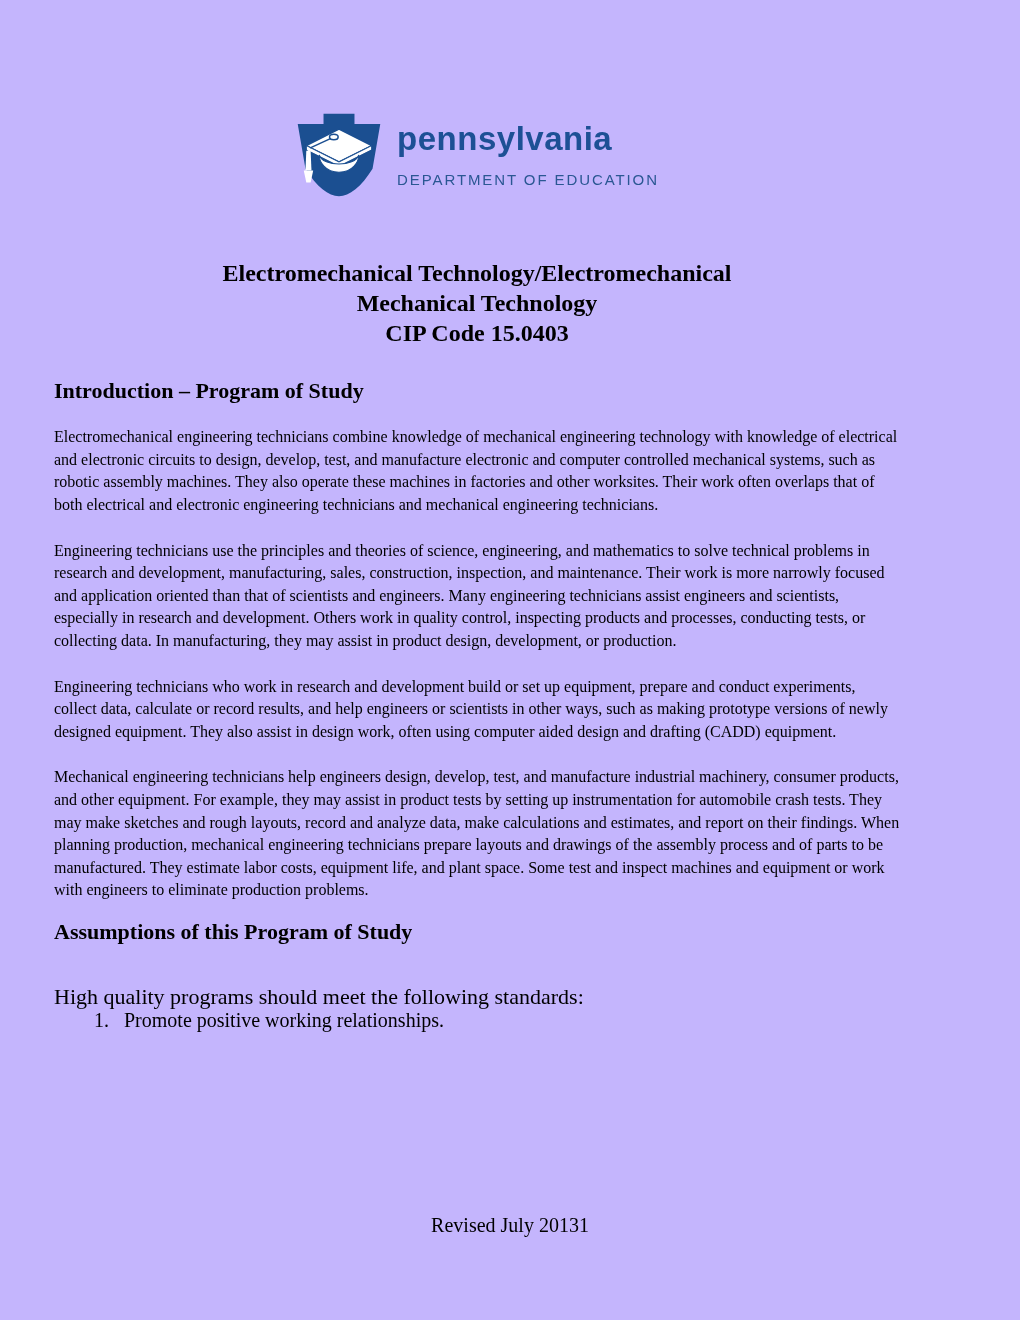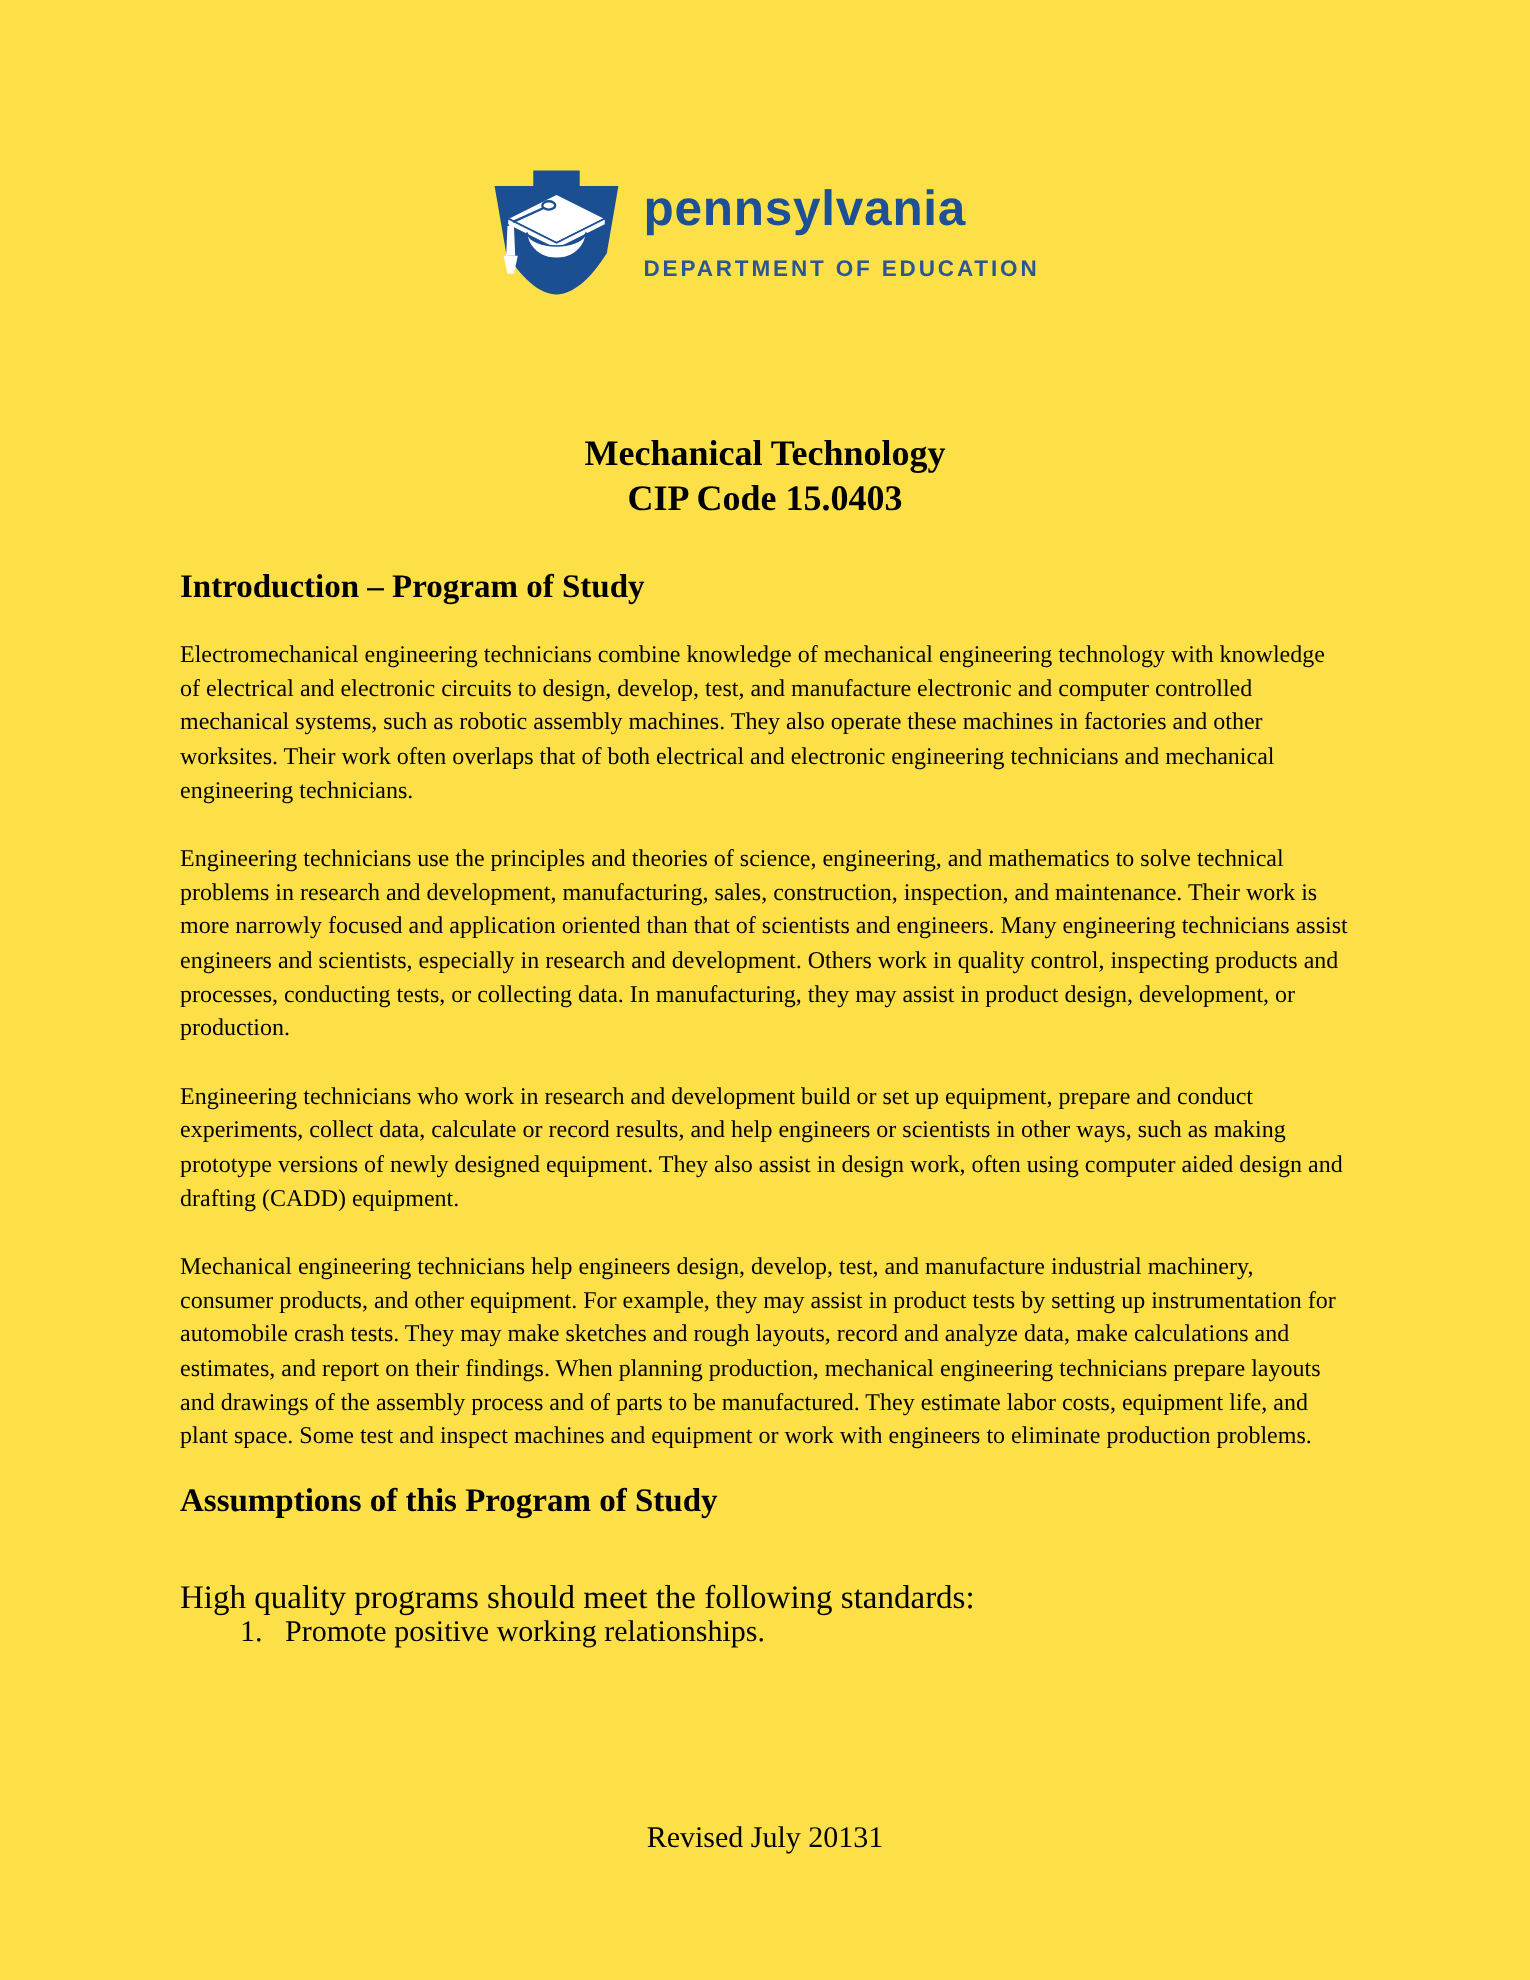--- a/index.html
+++ b/index.html
@@ -9,43 +9,43 @@
     height: 1320px;
     font-family: "Liberation Serif", "DejaVu Serif", serif;
     color: #000000;
     position: relative;
     overflow: hidden;
   }
   .page {
     position: relative;
     width: 1020px;
     height: 1320px;
-    background: #fde047;
-    padding: 112px 120px 0 120px;
+    background: #c4b5fd;
+    padding: 112px 120px 0 54px;
   }
   
   .logo {
     display: flex;
     align-items: center;
     justify-content: center;
     gap: 14px;
     width: 100%;
   }
   .logo-text { display: flex; flex-direction: column; justify-content: center; }
   .logo-brand {
     font-family: "Liberation Sans", "DejaVu Sans", sans-serif;
     font-weight: 700;
     font-size: 33px;
     line-height: 1.0;
     letter-spacing: 0.5px;
     color: #1d5095;
   }
   .logo-dept {
     font-family: "Liberation Sans", "DejaVu Sans", sans-serif;
-    font-weight: 700;
+    font-weight: 400;
     font-size: 15px;
     letter-spacing: 1.9px;
     margin-top: 16px;
     color: #2a5793;
   }
   
   .doc-title {
     margin-top: 60px;
     text-align: center;
     font-weight: 700;
@@ -114,21 +114,21 @@
       <path d="M12 45 L17 45 L18 68 L11 68 Z" fill="#ffffff"></path>
       <path d="M9 68 L20 68 L17 82 L12 82 Z" fill="#ffffff"></path>
     </svg>
     <div class="logo-text">
       <div class="logo-brand">pennsylvania</div>
       <div class="logo-dept">DEPARTMENT OF EDUCATION</div>
     </div>
   </div>
 
   <h1 class="doc-title">
-    <br>
+    <span>Electromechanical Technology/Electromechanical</span><br>
     <span>Mechanical Technology</span><br>
     <span>CIP Code 15.0403</span>
   </h1>
 
   <h2 class="section-heading" style="">Introduction – Program of Study</h2>
 
   <p class="body-para">Electromechanical engineering technicians combine knowledge of mechanical engineering technology with knowledge of electrical and electronic circuits to design, develop, test, and manufacture electronic and computer controlled mechanical systems, such as robotic assembly machines. They also operate these machines in factories and other worksites. Their work often overlaps that of both electrical and electronic engineering technicians and mechanical engineering technicians.</p>
   <p class="body-para">Engineering technicians use the principles and theories of science, engineering, and mathematics to solve technical problems in research and development, manufacturing, sales, construction, inspection, and maintenance. Their work is more narrowly focused and application oriented than that of scientists and engineers. Many engineering technicians assist engineers and scientists, especially in research and development. Others work in quality control, inspecting products and processes, conducting tests, or collecting data. In manufacturing, they may assist in product design, development, or production.</p>
   <p class="body-para">Engineering technicians who work in research and development build or set up equipment, prepare and conduct experiments, collect data, calculate or record results, and help engineers or scientists in other ways, such as making prototype versions of newly designed equipment. They also assist in design work, often using computer aided design and drafting (CADD) equipment.</p>
   <p class="body-para">Mechanical engineering technicians help engineers design, develop, test, and manufacture industrial machinery, consumer products, and other equipment. For example, they may assist in product tests by setting up instrumentation for automobile crash tests. They may make sketches and rough layouts, record and analyze data, make calculations and estimates, and report on their findings. When planning production, mechanical engineering technicians prepare layouts and drawings of the assembly process and of parts to be manufactured. They estimate labor costs, equipment life, and plant space. Some test and inspect machines and equipment or work with engineers to eliminate production problems.</p>

